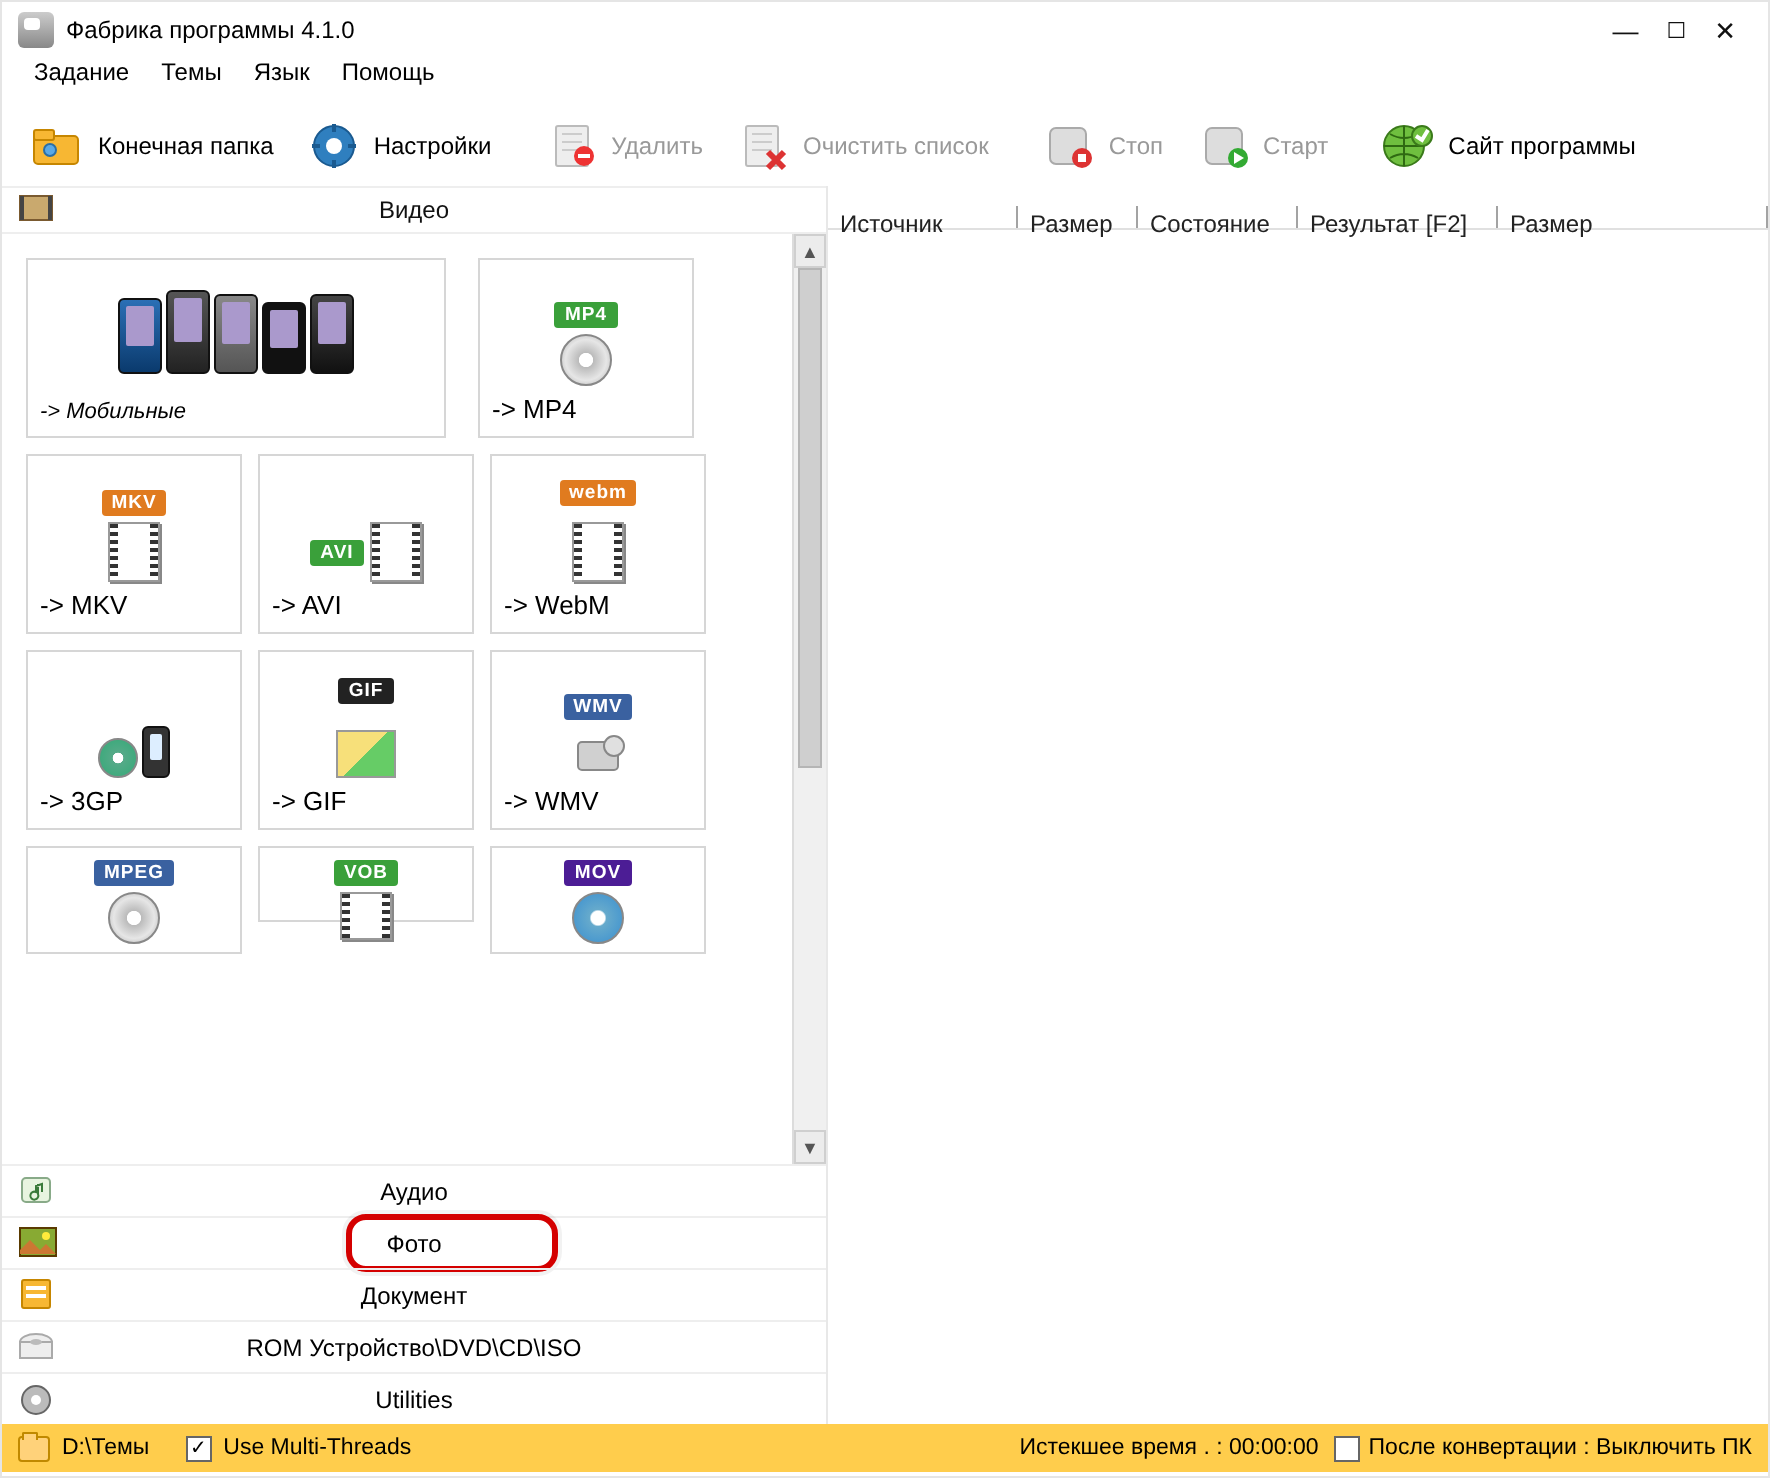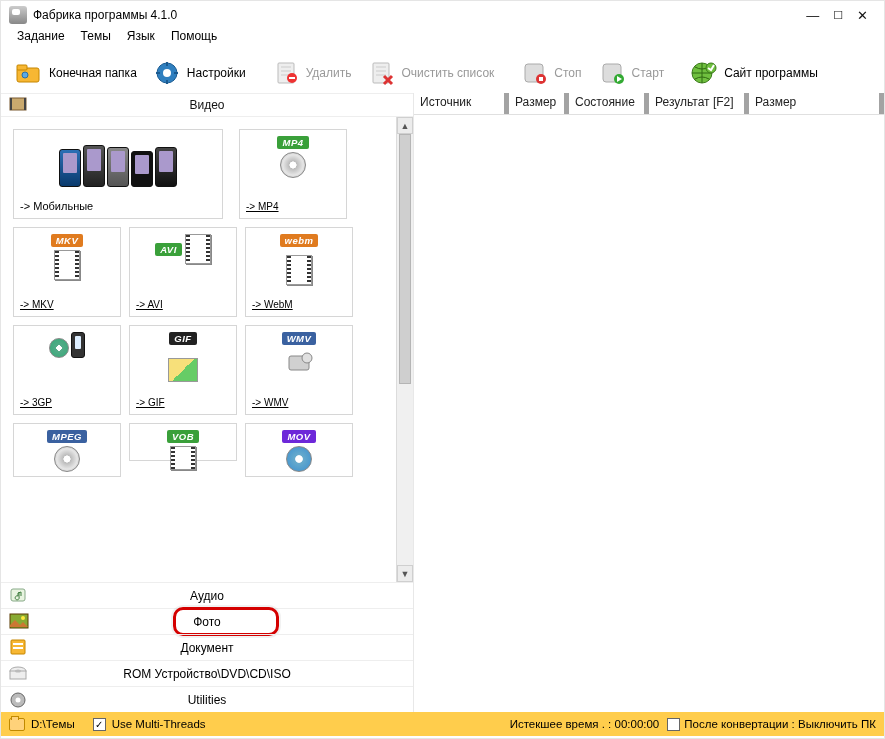--- a/index.html
+++ b/index.html
@@ -18,37 +18,37 @@
   .toolbar { height:40px; display:flex; align-items:center; padding:0 8px; gap:4px; border-bottom:1px solid #fff;}
   .tb-btn { display:flex; align-items:center; gap:6px; font-size:12px; color:#000; padding:4px 6px; cursor:pointer;}
   .tb-btn.disabled { color:#999; }
   .tb-icon { width:28px; height:28px; display:flex; align-items:center; justify-content:center; }
   .tb-sep { width:6px; }
   
   .main { display:flex; height:calc(100% - 28px - 20px - 40px - 24px - 6px); }
   .left-panel { width:413px; display:flex; flex-direction:column; border-right:1px solid #e8e8e8;}
   .headers-right { flex:1; }
   .list-header { display:flex; height:22px; border-bottom:1px solid #e0e0e0; font-size:12px; color:#222;}
-  .list-header div { border-right:5px solid #a3a3a3; padding:2px 6px; }
+  .list-header div { border-right:1px solid #a3a3a3; padding:2px 6px;margin-top:10px; }
   .lh1{width:95px;} .lh2{width:60px;} .lh3{width:80px;} .lh4{width:100px;} .lh5{flex:1;border-right:none;}
   
   .cat-header { height:24px; display:flex; align-items:center; font-size:12px; padding:0 8px; color:#111; border-bottom:1px solid #eee; border-top:1px solid #eee;}
   .cat-header .cat-icon { width:18px; height:18px; margin-right:6px; }
   .cat-header .cat-label { flex:1; text-align:center; margin-left:-24px; }
   .formats-wrap { flex:1; display:flex; position:relative; }
   .formats { flex:1; padding:12px; overflow:hidden;}
   .scrollbar { width:17px; background:#f0f0f0; border-left:1px solid #dcdcdc; position:relative;}
   .scroll-arrow{height:17px;background:#ececec;border:1px solid #cfcfcf;display:flex;align-items:center;justify-content:center;font-size:9px;color:#555;}
   .scroll-thumb{position:absolute;top:17px;left:2px;right:2px;height:250px;background:#cfcfcf;border:1px solid #b5b5b5;}
   .big-tile { width:210px; height:90px; border:1px solid #d6d6d6; display:flex; flex-direction:column; padding:6px; cursor:pointer; float:left; margin:0 16px 8px 0;}
   .big-tile .tile-img { flex:1; display:flex; align-items:center; justify-content:center; }
-  .big-tile .tile-label { font-size:11px; color:#000; margin-top:4px; }
+  .big-tile .tile-label { font-size:11px; color:#000; margin-top:4px;font-style:italic; }
   .tile { width:108px; height:90px; border:1px solid #d6d6d6; display:flex; flex-direction:column; padding:6px; cursor:pointer; float:left; margin:0 8px 8px 0;}
-  .tile .tile-img{flex:1;display:flex;align-items:flex-start;justify-content:center;font-style:italic;}
-  .tile .tile-label{font-size:10px;color:#000;margin-top:4px;text-decoration:underline;}
+  .tile .tile-img{flex:1;display:flex;align-items:flex-end;justify-content:center;}
+  .tile .tile-label{font-size:13px;color:#000;margin-top:4px;}
   .row-clear{clear:both;}
   
   .cat-collapsed { height:26px; display:flex; align-items:center; font-size:12px; padding:0 8px; border-top:1px solid #eee; cursor:pointer; position:relative;}
   .cat-collapsed .cat-icon{width:20px;height:18px;margin-right:6px;}
   .cat-collapsed .cat-label{flex:1;text-align:center;margin-left:-26px;}
   .highlight-ring { position:absolute; left:172px; width:106px; top:-2px; bottom:-2px; border:3px solid #d40000; border-radius:10px; box-shadow:0 0 0 2px rgba(0,0,0,0.05); pointer-events:none;}
   
   .statusbar { height:24px; background:#ffcd4c; display:flex; align-items:center; font-size:11.5px; color:#000; padding:0 8px;}
   .statusbar .spacer{flex:1;}
   .status-left{display:flex;align-items:center;gap:6px;}
@@ -292,21 +292,21 @@
           <div class="tile-img">
             <div style="display:flex;flex-direction:column;align-items:center;gap:3px">
               <span class="badge" style="background:#3aa03a">VOB</span>
               <div class="film-ic" style="height:24px"></div>
             </div>
           </div>
         </div>
         <div class="tile" style="height:54px">
           <div class="tile-img">
             <div style="display:flex;flex-direction:column;align-items:center;gap:3px">
-              <span class="badge" style="background:#6d28d9">MOV</span>
+              <span class="badge" style="background:#4c1d95">MOV</span>
               <div class="disc" style="background:radial-gradient(circle,#fff 20%,#6ac 25%,#3a8fd0 100%)"></div>
             </div>
           </div>
         </div>
       </div>
 
       <div class="scrollbar">
         <div class="scroll-arrow">▲</div>
         <div class="scroll-thumb"></div>
         <div class="scroll-arrow" style="position:absolute;bottom:0;left:0;right:0">▼</div>

